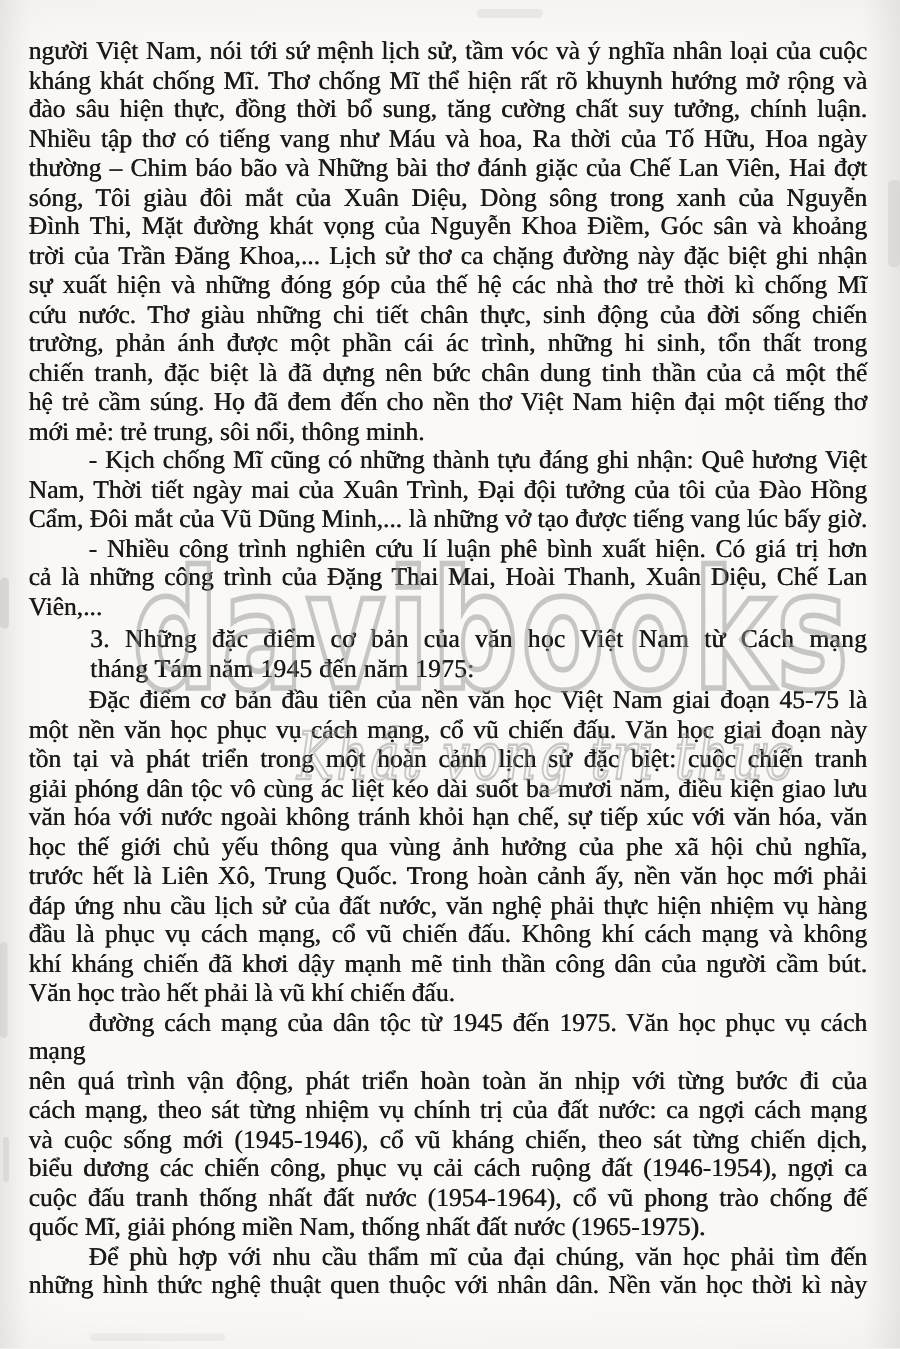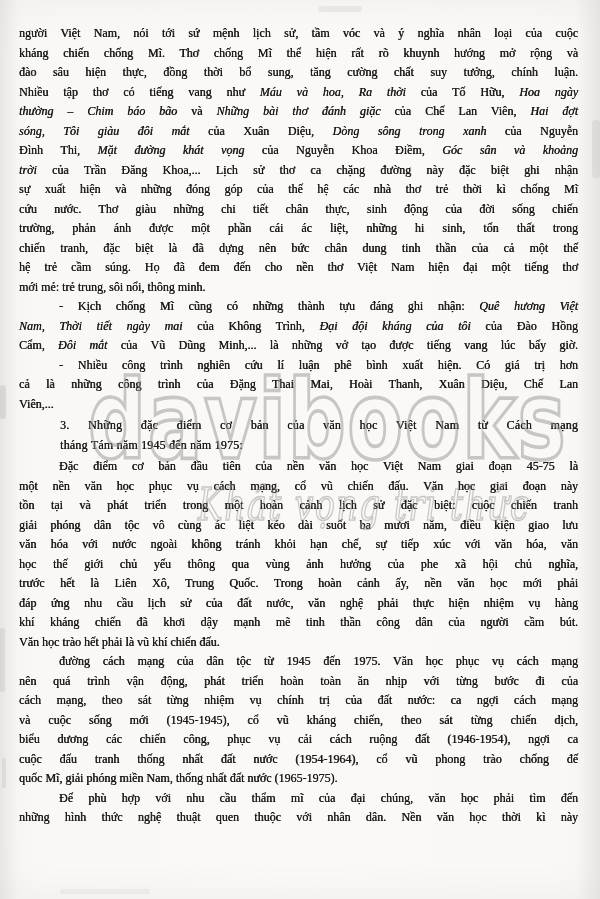--- a/index.html
+++ b/index.html
@@ -9,27 +9,27 @@
     font-family:"Liberation Serif","DejaVu Serif",serif;
   }
   #paper{
     position:absolute;inset:0;
     background:linear-gradient(90deg,#edecE8 0,#f9f8f5 3%,#faf9f6 50%,#f9f8f5 96%,#eceBe7 100%);
     box-shadow:inset 0 0 45px rgba(0,0,0,0.05);
   }
   
   #page-text{
     position:absolute;left:19px;right:22px;top:24px;z-index:2;
-    font-size:12px;line-height:19.5px;color:#1a1a1a;
+    font-size:17px;line-height:19.5px;color:#1a1a1a;
     text-shadow:0.35px 0 0 #1a1a1a;
   }
   .para{margin:0;}
   .line{text-align:justify;}
   .line.j{text-align-last:justify;}
-  .line span.i{font-style:italic;}
+  .line span.i{}
   .para.indent .line:first-child{text-indent:40px;}
   .para.heading{
     font-weight:normal;margin-left:41px;margin-top:2px;margin-bottom:2px;
     letter-spacing:0.2px;
   }
   
   #wm{position:absolute;inset:0;z-index:3;pointer-events:none;}
   .wm-brand{
     position:absolute;left:88px;top:366px;
     font-family:"DejaVu Sans","Liberation Sans",sans-serif;font-weight:bold;
@@ -63,65 +63,66 @@
 <div class="speck s1"></div>
 <div class="speck s2"></div>
 <div class="speck s3"></div>
 <div class="speck s4"></div>
 <div class="speck s5"></div>
 <div class="speck s6"></div>
 
 <main id="page-text">
     <div class="para body">
       <div class="line j"><span>người Việt Nam, nói tới sứ mệnh lịch sử, tầm vóc và ý nghĩa nhân loại của cuộc</span></div>
-      <div class="line j"><span>kháng chiến chống Mĩ. Thơ chống Mĩ thể hiện rất rõ khuynh hướng mở rộng và</span></div>
+      <div class="line j"><span>kháng khát chống Mĩ. Thơ chống Mĩ thể hiện rất rõ khuynh hướng mở rộng và</span></div>
       <div class="line j"><span>đào sâu hiện thực, đồng thời bổ sung, tăng cường chất suy tưởng, chính luận.</span></div>
       <div class="line j"><span>Nhiều tập thơ có tiếng vang như </span><span class="i">Máu và hoa</span><span>, </span><span class="i">Ra thời</span><span> của Tố Hữu, </span><span class="i">Hoa ngày</span></div>
       <div class="line j"><span class="i">thường – Chim báo bão</span><span> và </span><span class="i">Những bài thơ đánh giặc</span><span> của Chế Lan Viên, </span><span class="i">Hai đợt</span></div>
       <div class="line j"><span class="i">sóng, Tôi giàu đôi mắt</span><span> của Xuân Diệu, </span><span class="i">Dòng sông trong xanh</span><span> của Nguyễn</span></div>
       <div class="line j"><span>Đình Thi, </span><span class="i">Mặt đường khát vọng</span><span> của Nguyễn Khoa Điềm, </span><span class="i">Góc sân và khoảng</span></div>
       <div class="line j"><span class="i">trời</span><span> của Trần Đăng Khoa,... Lịch sử thơ ca chặng đường này đặc biệt ghi nhận</span></div>
       <div class="line j"><span>sự xuất hiện và những đóng góp của thế hệ các nhà thơ trẻ thời kì chống Mĩ</span></div>
       <div class="line j"><span>cứu nước. Thơ giàu những chi tiết chân thực, sinh động của đời sống chiến</span></div>
-      <div class="line j"><span>trường, phản ánh được một phần cái ác liệt, những hi sinh, tổn thất trong</span></div>
+      <div class="line j"><span>trường, phản ánh được một phần cái ác trình, những hi sinh, tổn thất trong</span></div>
       <div class="line j"><span>chiến tranh, đặc biệt là đã dựng nên bức chân dung tinh thần của cả một thế</span></div>
       <div class="line j"><span>hệ trẻ cầm súng. Họ đã đem đến cho nền thơ Việt Nam hiện đại một tiếng thơ</span></div>
       <div class="line"><span>mới mẻ: trẻ trung, sôi nổi, thông minh.</span></div>
     </div>
     <div class="para body indent">
       <div class="line j"><span>- Kịch chống Mĩ cũng có những thành tựu đáng ghi nhận: </span><span class="i">Quê hương Việt</span></div>
-      <div class="line j"><span class="i">Nam, Thời tiết ngày mai</span><span> của Không Trình, </span><span class="i">Đại đội kháng của tôi</span><span> của Đào Hồng</span></div>
+      <div class="line j"><span class="i">Nam, Thời tiết ngày mai</span><span> của Xuân Trình, </span><span class="i">Đại đội tưởng của tôi</span><span> của Đào Hồng</span></div>
       <div class="line j"><span>Cẩm, </span><span class="i">Đôi mắt</span><span> của Vũ Dũng Minh,... là những vở tạo được tiếng vang lúc bấy giờ.</span></div>
     </div>
     <div class="para body indent">
       <div class="line j"><span>- Nhiều công trình nghiên cứu lí luận phê bình xuất hiện. Có giá trị hơn</span></div>
       <div class="line j"><span>cả là những công trình của Đặng Thai Mai, Hoài Thanh, Xuân Diệu, Chế Lan</span></div>
       <div class="line"><span>Viên,...</span></div>
     </div>
     <div class="para heading">
       <div class="line j"><span>3. Những đặc điểm cơ bản của văn học Việt Nam từ Cách mạng</span></div>
       <div class="line"><span>tháng Tám năm 1945 đến năm 1975:</span></div>
     </div>
     <div class="para body indent">
       <div class="line j"><span>Đặc điểm cơ bản đầu tiên của nền văn học Việt Nam giai đoạn 45-75 là</span></div>
       <div class="line j"><span>một nền văn học phục vụ cách mạng, cổ vũ chiến đấu. Văn học giai đoạn này</span></div>
       <div class="line j"><span>tồn tại và phát triển trong một hoàn cảnh lịch sử đặc biệt: cuộc chiến tranh</span></div>
       <div class="line j"><span>giải phóng dân tộc vô cùng ác liệt kéo dài suốt ba mươi năm, điều kiện giao lưu</span></div>
       <div class="line j"><span>văn hóa với nước ngoài không tránh khỏi hạn chế, sự tiếp xúc với văn hóa, văn</span></div>
       <div class="line j"><span>học thế giới chủ yếu thông qua vùng ảnh hưởng của phe xã hội chủ nghĩa,</span></div>
       <div class="line j"><span>trước hết là Liên Xô, Trung Quốc. Trong hoàn cảnh ấy, nền văn học mới phải</span></div>
       <div class="line j"><span>đáp ứng nhu cầu lịch sử của đất nước, văn nghệ phải thực hiện nhiệm vụ hàng</span></div>
+      <div class="line j"><span>đầu là phục vụ cách mạng, cổ vũ chiến đấu. Không khí cách mạng và không</span></div>
       <div class="line j"><span>khí kháng chiến đã khơi dậy mạnh mẽ tinh thần công dân của người cầm bút.</span></div>
       <div class="line"><span>Văn học trào hết phải là vũ khí chiến đấu.</span></div>
     </div>
     <div class="para body indent">
       <div class="line j"><span>đường cách mạng của dân tộc từ 1945 đến 1975. Văn học phục vụ cách mạng</span></div>
       <div class="line j"><span>nên quá trình vận động, phát triển hoàn toàn ăn nhịp với từng bước đi của</span></div>
       <div class="line j"><span>cách mạng, theo sát từng nhiệm vụ chính trị của đất nước: ca ngợi cách mạng</span></div>
-      <div class="line j"><span>và cuộc sống mới (1945-1945), cổ vũ kháng chiến, theo sát từng chiến dịch,</span></div>
+      <div class="line j"><span>và cuộc sống mới (1945-1946), cổ vũ kháng chiến, theo sát từng chiến dịch,</span></div>
       <div class="line j"><span>biểu dương các chiến công, phục vụ cải cách ruộng đất (1946-1954), ngợi ca</span></div>
       <div class="line j"><span>cuộc đấu tranh thống nhất đất nước (1954-1964), cổ vũ phong trào chống đế</span></div>
       <div class="line"><span>quốc Mĩ, giải phóng miền Nam, thống nhất đất nước (1965-1975).</span></div>
     </div>
     <div class="para body indent">
       <div class="line j"><span>Để phù hợp với nhu cầu thẩm mĩ của đại chúng, văn học phải tìm đến</span></div>
       <div class="line j"><span>những hình thức nghệ thuật quen thuộc với nhân dân. Nền văn học thời kì này</span></div>
     </div>
   </main>
 

